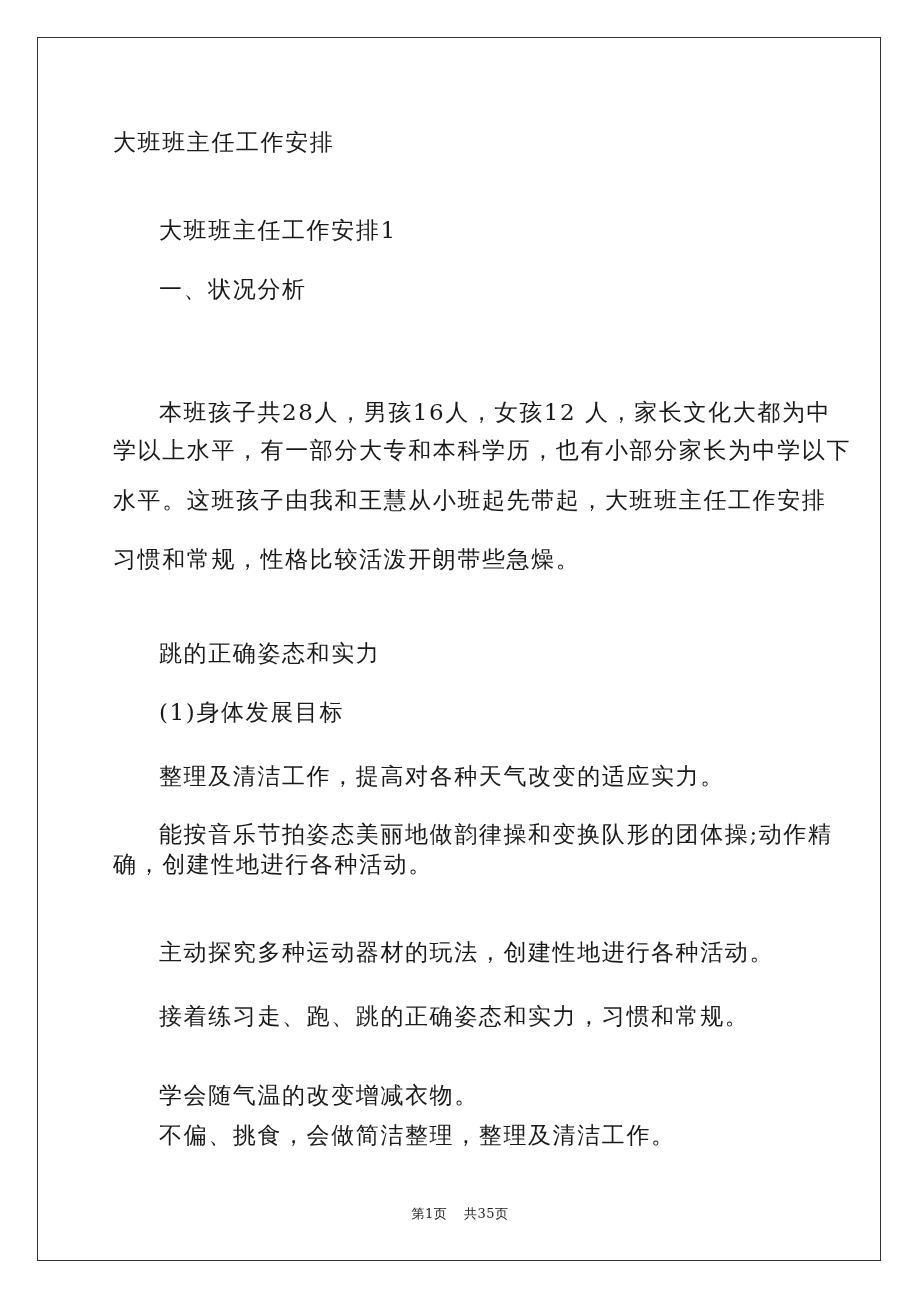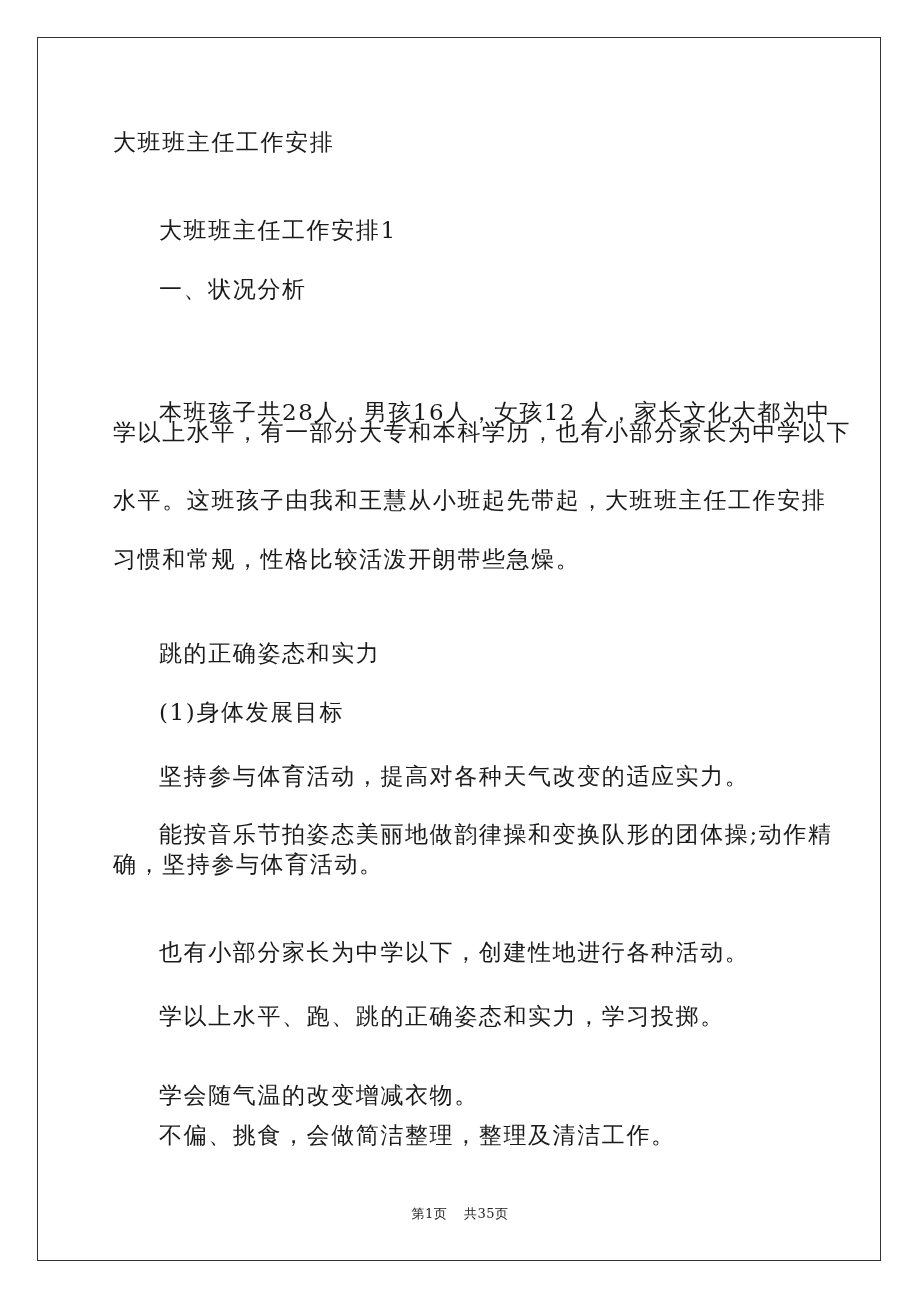--- a/index.html
+++ b/index.html
@@ -17,31 +17,31 @@
 </head>
 <body>
 
 <div class="page-border"></div>
 
 <div class="line" style="top:128px">大班班主任工作安排</div>
 <div class="line indent" style="top:188px">大班班主任工作安排1</div>
 <div class="line indent" style="top:247px">一、状况分析</div>
 
 <div class="line indent" style="top:370px">本班孩子共28人，男孩16人，女孩12 人，家长文化大都为中</div>
-<div class="line" style="top:418px">学以上水平，有一部分大专和本科学历，也有小部分家长为中学以下</div>
+<div class="line" style="top:436px">学以上水平，有一部分大专和本科学历，也有小部分家长为中学以下</div>
 <div class="line" style="top:486px">水平。这班孩子由我和王慧从小班起先带起，大班班主任工作安排</div>
 <div class="line" style="top:545px">习惯和常规，性格比较活泼开朗带些急燥。</div>
 
 <div class="line indent" style="top:611px">跳的正确姿态和实力</div>
 <div class="line indent" style="top:670px">(1)身体发展目标</div>
 
-<div class="line indent" style="top:734px">坚持参与体育活动，提高对各种天气改变的适应实力。</div>
+<div class="line indent" style="top:734px">整理及清洁工作，提高对各种天气改变的适应实力。</div>
 <div class="line indent" style="top:792px">能按音乐节拍姿态美丽地做韵律操和变换队形的团体操;动作精</div>
-<div class="line" style="top:850px">确，坚持参与体育活动。</div>
-<div class="line indent" style="top:910px">也有小部分家长为中学以下，创建性地进行各种活动。</div>
-<div class="line indent" style="top:974px">学以上水平、跑、跳的正确姿态和实力，学习投掷。</div>
+<div class="line" style="top:850px">确，创建性地进行各种活动。</div>
+<div class="line indent" style="top:910px">主动探究多种运动器材的玩法，创建性地进行各种活动。</div>
+<div class="line indent" style="top:974px">接着练习走、跑、跳的正确姿态和实力，习惯和常规。</div>
 <div class="line indent" style="top:1053px">学会随气温的改变增减衣物。</div>
 <div class="line indent" style="top:1093px">不偏、挑食，会做简洁整理，整理及清洁工作。</div>
 
 <div class="footer">
   <span>第1页</span>
   <span>共35页</span>
 </div>
 
 </body></html>

